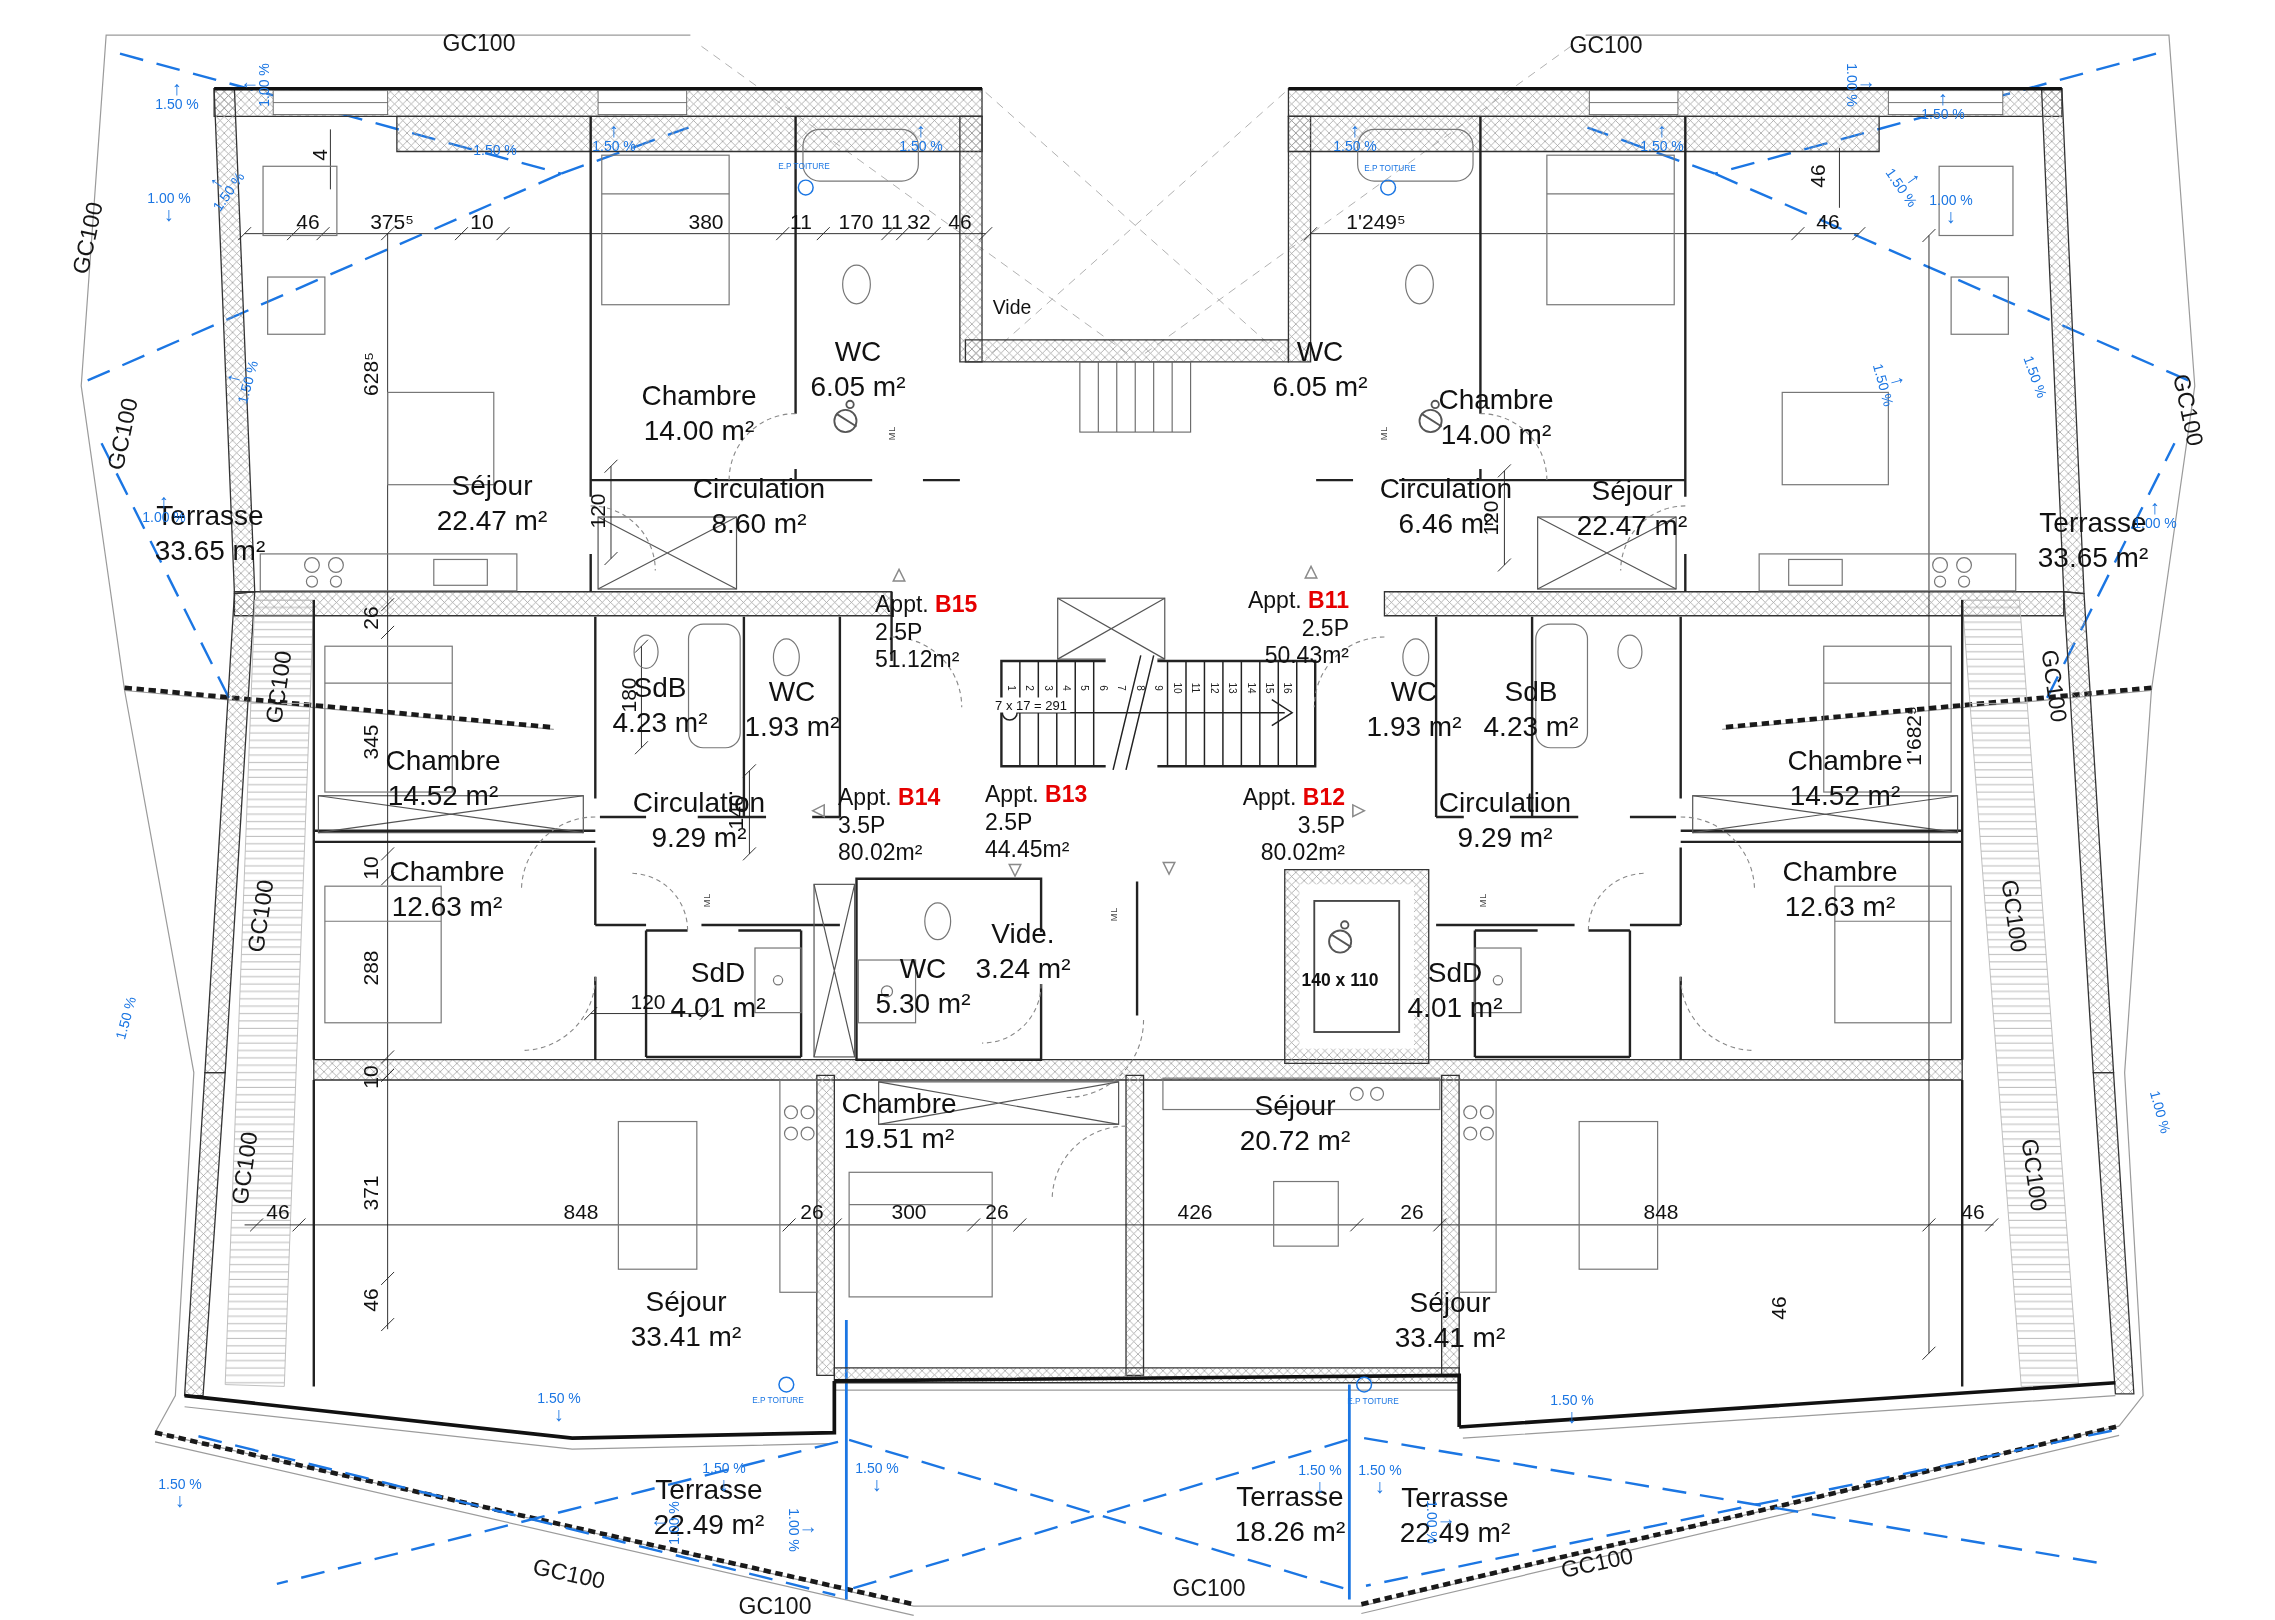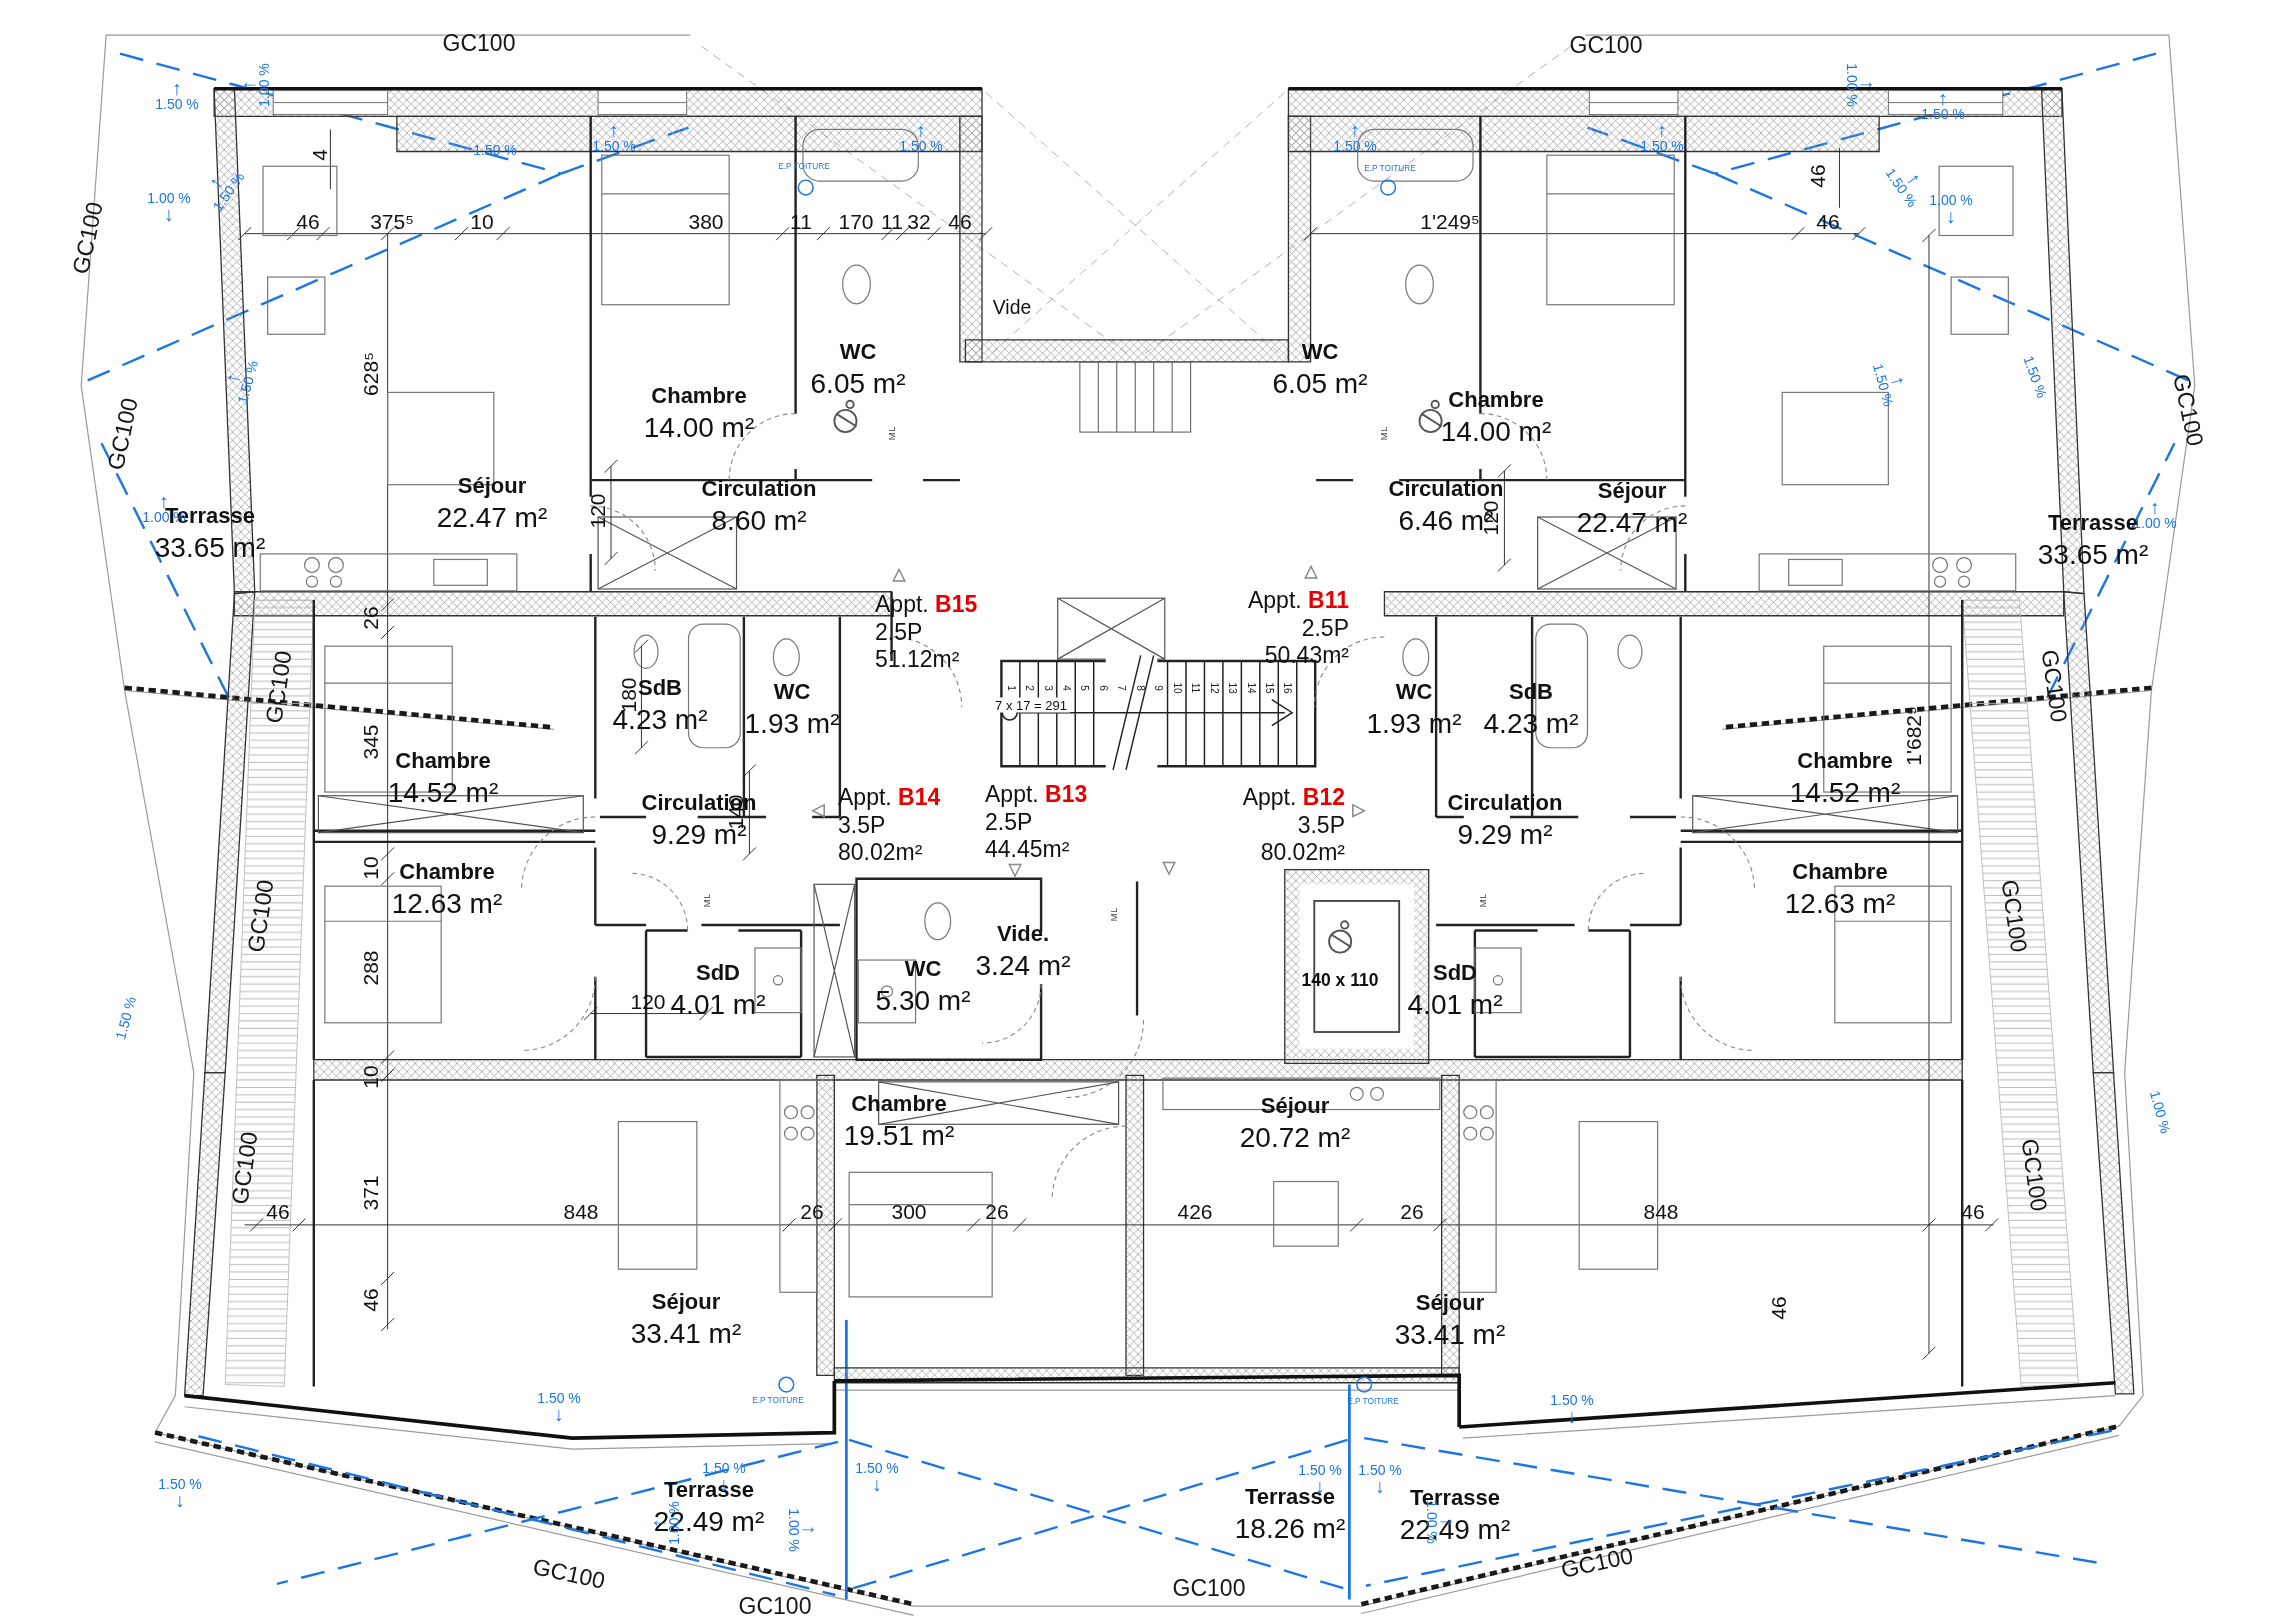--- a/index.html
+++ b/index.html
@@ -2,21 +2,21 @@
 <html style="font-size:14.8px"><head>
 <meta charset="utf-8">
 <style>
   html,body{margin:0;padding:0;background:#fff}
   .plan{position:relative;width:2276px;height:1621px;background:#fff;
         font-family:"Liberation Sans",sans-serif;overflow:hidden}
   .plan svg{position:absolute;left:0;top:0}
   #labels{position:absolute;left:0;top:0;width:100%;height:100%}
   .lbl{position:absolute;white-space:nowrap;color:#111;transform:translate(-50%,-50%)}
   .room{position:absolute;text-align:center;transform:translate(-50%,-50%);color:#111;line-height:1.25}
-  .room .rn{font-weight:bold;font-size:22px}
+  .room .rn{font-weight:normal;font-size:28px}
   .room .ra{font-size:28px}
   .dim{font-size:21px}
   .gc{font-size:23px;color:#161616}
   .slope{position:absolute;transform:translate(-50%,-50%);color:#1b76e3;font-size:14px;
          display:flex;flex-direction:column;align-items:center;line-height:1.05}
   .slope .ar{font-size:19.4px;line-height:.9}
   .apt{position:absolute;font-size:23px;line-height:1.2;color:#111}
   .apt .id{color:#e60000;font-weight:bold}
   .tri{position:absolute;transform:translate(-50%,-50%);color:#8a8a8a;font-size:28px}
   .ml{font-size:9.2px;color:#444;letter-spacing:0.9px}
@@ -458,21 +458,21 @@
       <div class="tri" style="left: 1169px; top: 866px;">▿</div>
       <div class="lbl dim" style="left: 308px; top: 222px;">46</div>
       <div class="lbl dim" style="left: 392px; top: 222px;">375⁵</div>
       <div class="lbl dim" style="left: 482px; top: 222px;">10</div>
       <div class="lbl dim" style="left: 706px; top: 222px;">380</div>
       <div class="lbl dim" style="left: 801px; top: 222px;">11</div>
       <div class="lbl dim" style="left: 856px; top: 222px;">170</div>
       <div class="lbl dim" style="left: 892px; top: 222px;">11</div>
       <div class="lbl dim" style="left: 919px; top: 222px;">32</div>
       <div class="lbl dim" style="left: 960px; top: 222px;">46</div>
-      <div class="lbl dim" style="left: 1450px; top: 222px;">1'249⁵</div>
+      <div class="lbl dim" style="left: 1376px; top: 222px;">1'249⁵</div>
       <div class="lbl dim" style="left: 1828px; top: 222px;">46</div>
       <div class="lbl dim" style="left: 320px; top: 155px; transform: translate(-50%, -50%) rotate(-90deg);">4</div>
       <div class="lbl dim" style="left: 1818px; top: 176px; transform: translate(-50%, -50%) rotate(-90deg);">46</div>
       <div class="lbl dim" style="left: 371px; top: 374px; transform: translate(-50%, -50%) rotate(-90deg);">628⁵</div>
       <div class="lbl dim" style="left: 371px; top: 618px; transform: translate(-50%, -50%) rotate(-90deg);">26</div>
       <div class="lbl dim" style="left: 371px; top: 742px; transform: translate(-50%, -50%) rotate(-90deg);">345</div>
       <div class="lbl dim" style="left: 371px; top: 868px; transform: translate(-50%, -50%) rotate(-90deg);">10</div>
       <div class="lbl dim" style="left: 371px; top: 968px; transform: translate(-50%, -50%) rotate(-90deg);">288</div>
       <div class="lbl dim" style="left: 371px; top: 1077px; transform: translate(-50%, -50%) rotate(-90deg);">10</div>
       <div class="lbl dim" style="left: 371px; top: 1193px; transform: translate(-50%, -50%) rotate(-90deg);">371</div>

